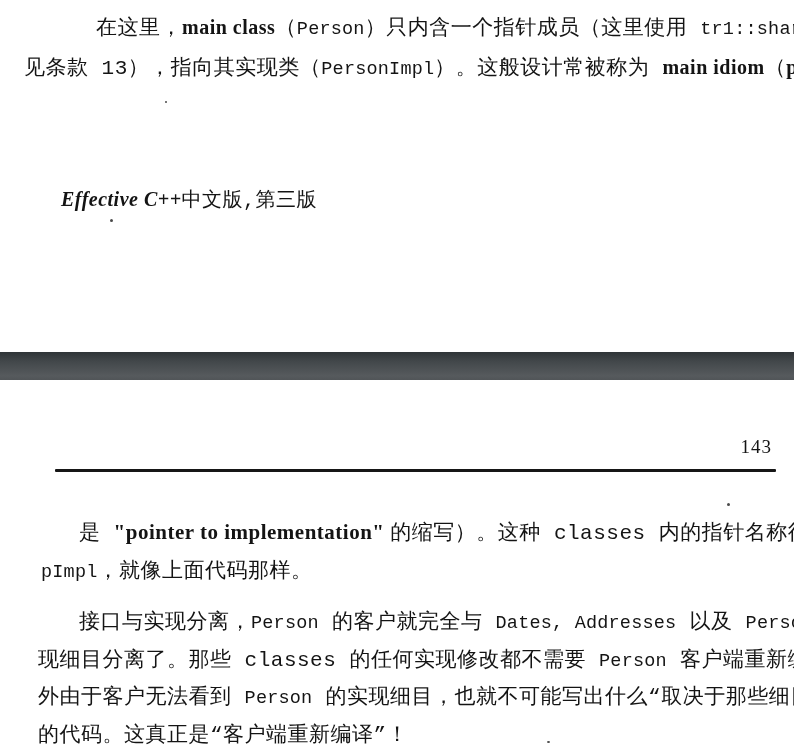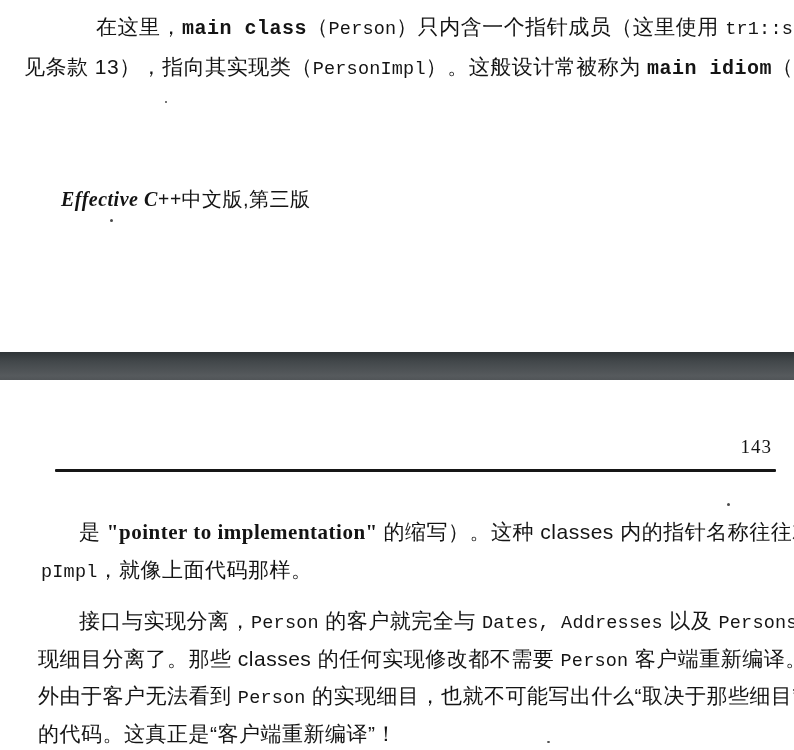--- a/index.html
+++ b/index.html
@@ -11,29 +11,29 @@
     font-family:"Liberation Serif","DejaVu Serif",serif;
     color:#141414;
   }
   .line{
     position:absolute;
     white-space:nowrap;
     font-size:21px;
     line-height:30px;
     letter-spacing:0.5px;
   }
-  .cjk{font-family:Liberation Sans, sans-serif;text-align:right;}
+  .cjk{font-family:Liberation Mono, monospace;text-align:right;}
   .mono{
     font-family:"Liberation Mono","DejaVu Sans Mono",monospace;
     font-size:18.5px;
     letter-spacing:0.2px;
     margin-top:32px;
   }
   .bsans{
-    font-family:Liberation Mono, monospace;
+    font-family:Liberation Serif, serif;
     font-weight:bold;
     font-size:20px;
   }
   .bserif{font-weight:bold;}
   .ital{font-style:italic;font-weight:600;}
   .separator{
     position:absolute;
     left:0;top:352px;
     width:794px;height:28px;
     background:linear-gradient(to bottom,#2f3437 0%,#43484b 35%,#565a5d 85%,#515558 100%);

